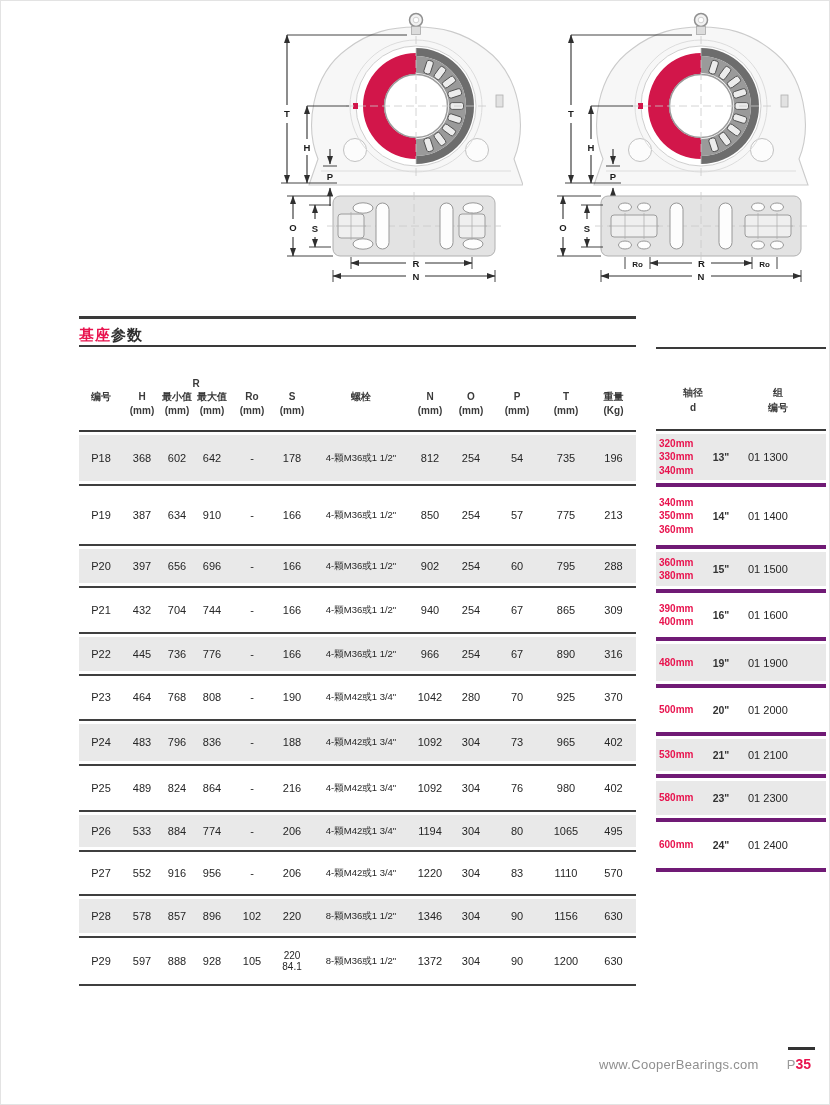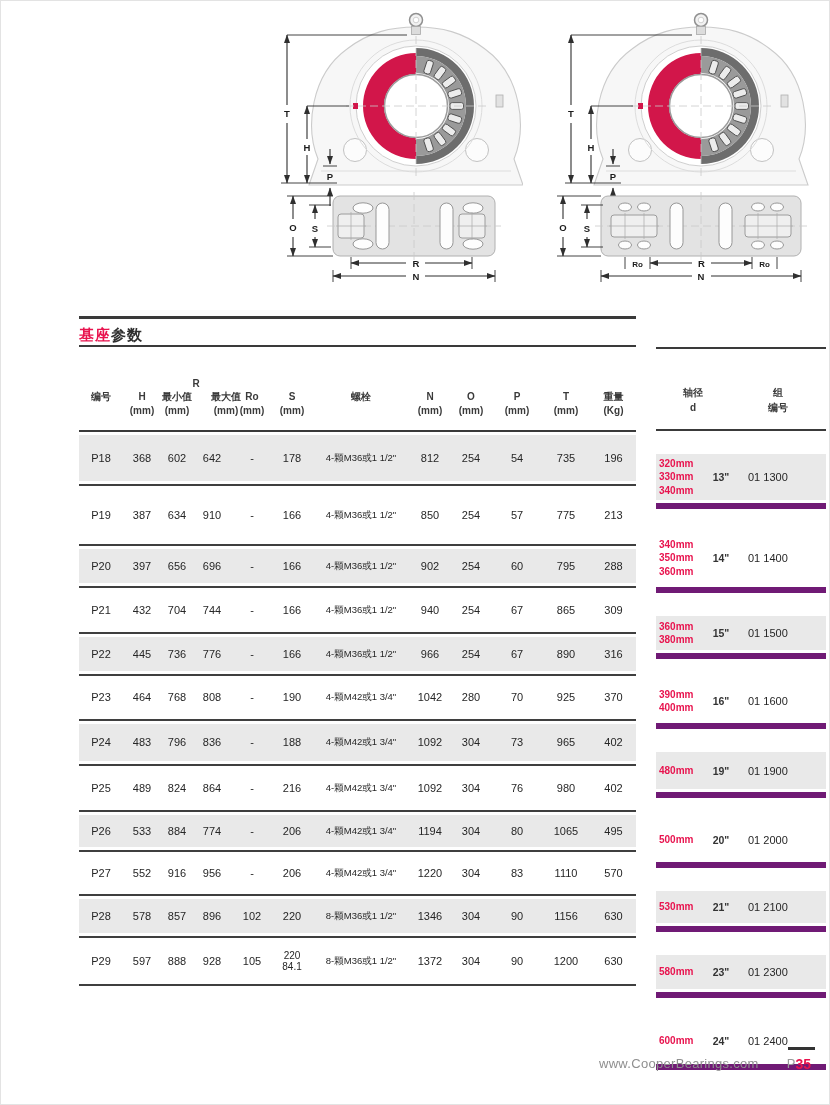--- a/index.html
+++ b/index.html
@@ -12,47 +12,47 @@
   .title-row{height:26px;border-top:3px solid #3a3a3a;border-bottom:2px solid #3a3a3a;
              display:flex;align-items:flex-end;font-size:15px;font-weight:bold;letter-spacing:1px;}
   .title-red{color:#e8134e;}
   .title-dark{color:#2e2e2e;}
   .mhdr{height:83px;border-bottom:2.5px solid #3a3a3a;display:grid;align-items:end;
         grid-template-columns:44px 38px 32px 38px 42px 38px 100px 38px 44px 48px 50px 45px;}
   .hc{text-align:center;font-size:10px;font-weight:bold;color:#3a3a3a;line-height:1.35;padding-bottom:13px;}
   .hc-solo{padding-bottom:27px;}
   .r-group{grid-column:3/5;text-align:center;font-size:10px;font-weight:bold;color:#3a3a3a;padding-bottom:13px;}
   .r-top{line-height:1.35;}
-  .r-subs{display:grid;grid-template-columns:32px 38px;gap:14px;}
+  .r-subs{display:grid;grid-template-columns:32px 38px;}
   .r-subs div{line-height:1.35;}
   .mrow{display:grid;align-items:center;border-bottom:2px solid #3f3f3f;
         grid-template-columns:44px 38px 32px 38px 42px 38px 100px 38px 44px 48px 50px 45px;}
   .mc{text-align:center;font-size:11px;color:#262626;white-space:pre-line;line-height:1.15;}
   .mc.bolt{font-size:9.5px;}
   .shade{background:#e9e9e9;box-shadow:inset 0 3px 0 #fff,inset 0 -3px 0 #fff;}
   .shdr{border-top:2.5px solid #3a3a3a;border-bottom:2.5px solid #3a3a3a;height:80px;
         display:grid;grid-template-columns:74px 96px;align-items:end;}
   .shc{text-align:center;font-size:10px;font-weight:bold;color:#3a3a3a;line-height:1.5;padding-bottom:14px;margin-top:31px;}
-  .srow{display:grid;grid-template-columns:52px 26px 92px;align-items:center;border-bottom:6px solid #701a75;margin-top:20px;}
+  .srow{display:grid;grid-template-columns:52px 26px 92px;align-items:center;border-bottom:4px solid #701a75;}
   .sc-shaft{color:#e8134e;font-size:10px;font-weight:bold;padding-left:3px;white-space:pre-line;line-height:1.35;}
   .sc-inch{text-align:center;font-size:10.5px;font-weight:bold;color:#333;}
   .sc-group{font-size:11px;padding-left:14px;color:#262626;}
   
   .drawing{position:absolute;top:8px;}
   #drawing-left{left:272px;}
   #drawing-right{left:548px;}
   .dim{stroke:#2f2f2f;stroke-width:1.1;fill:none;}
   .ext{stroke:#2f2f2f;stroke-width:0.9;fill:none;}
   .dimtxt{font-family:"Liberation Sans","DejaVu Sans",sans-serif;font-size:9.5px;font-weight:bold;fill:#1b1b1b;text-anchor:middle;}
   .hl{stroke:#cbcbcb;stroke-width:1.1;fill:#f7f7f7;}
   .faint{stroke:#d9d9d9;stroke-width:0.9;fill:none;}
   .hole{fill:#fdfdfd;stroke:#979797;stroke-width:1;}
   .cl{stroke:#c9c9c9;stroke-width:0.8;stroke-dasharray:8 4;fill:none;}
   
-  #footer{position:absolute;top:1055px;right:18px;display:flex;align-items:flex-start;}
+  #footer{position:absolute;top:1055px;right:18px;display:flex;align-items:center;}
   #footer .site{color:#8f8f8f;font-size:13px;letter-spacing:.3px;}
   #footer .pnum-p{color:#9a9a9a;font-size:13px;margin-left:28px;}
   #footer .pnum-n{color:#e8134e;font-size:14px;font-weight:bold;}
   #page-line{position:absolute;top:1046px;left:787px;width:27px;height:2.5px;background:#333;}
 </style>
 </head>
 <body>
 
 <div id="page">
 

